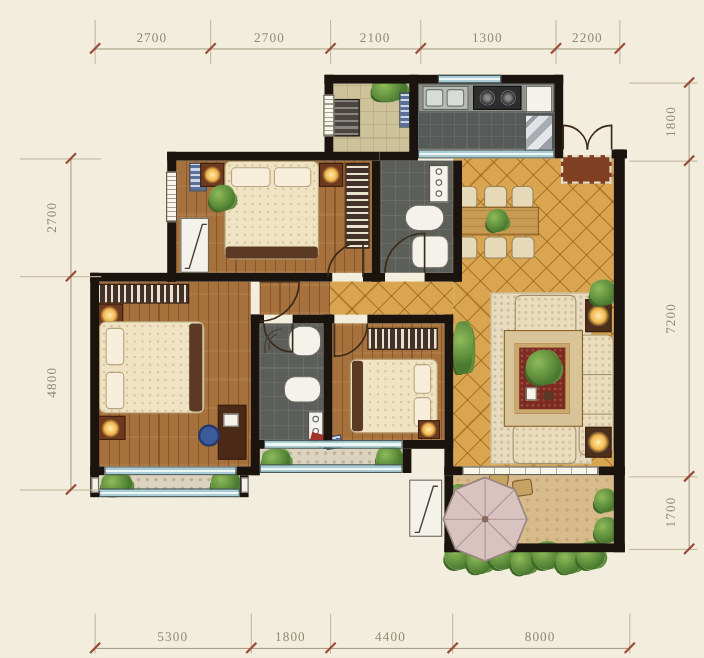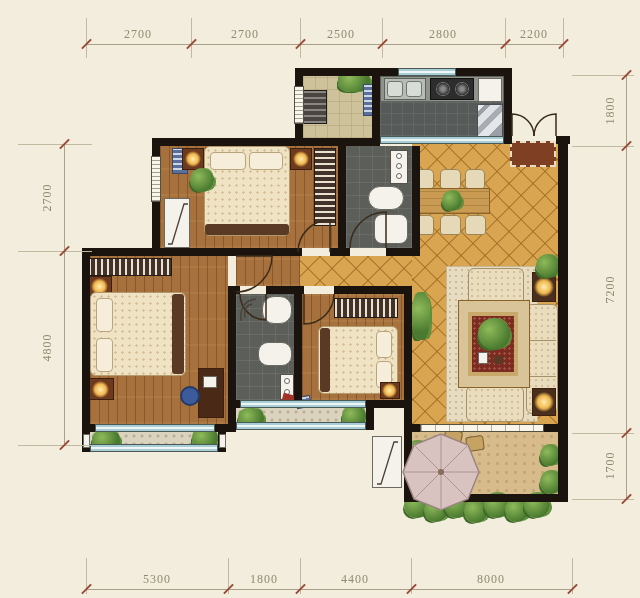--- a/index.html
+++ b/index.html
@@ -289,22 +289,22 @@
     <div class="dext" style="left:563px;top:18px;width:1px;height:40px;"></div>
     <div class="dline" style="left:86px;top:44px;width:478px;height:1px;"></div>
     <div class="tick" style="left:80px;top:43px;"></div>
       <div class="tick" style="left:185px;top:43px;"></div>
     <div class="tick" style="left:294px;top:43px;"></div>
       <div class="tick" style="left:376px;top:43px;"></div>
     <div class="tick" style="left:499px;top:43px;"></div>
       <div class="tick" style="left:557px;top:43px;"></div>
     <span class="dlab" style="left:108px;top:27px;">2700</span>
     <span class="dlab" style="left:215px;top:27px;">2700</span>
-    <span class="dlab" style="left:311px;top:27px;">2500</span>
-    <span class="dlab" style="left:413px;top:27px;">2800</span>
+    <span class="dlab" style="left:311px;top:27px;">2100</span>
+    <span class="dlab" style="left:413px;top:27px;">1300</span>
     <span class="dlab" style="left:504px;top:27px;">2200</span>
   </div>
 
   <div>
     <div class="dext" style="left:86px;top:558px;width:1px;height:36px;"></div>
     <div class="dext" style="left:228px;top:558px;width:1px;height:36px;"></div>
     <div class="dext" style="left:300px;top:558px;width:1px;height:36px;"></div>
     <div class="dext" style="left:411px;top:558px;width:1px;height:36px;"></div>
     <div class="dext" style="left:572px;top:558px;width:1px;height:36px;"></div>
     <div class="dline" style="left:86px;top:589px;width:487px;height:1px;"></div>

